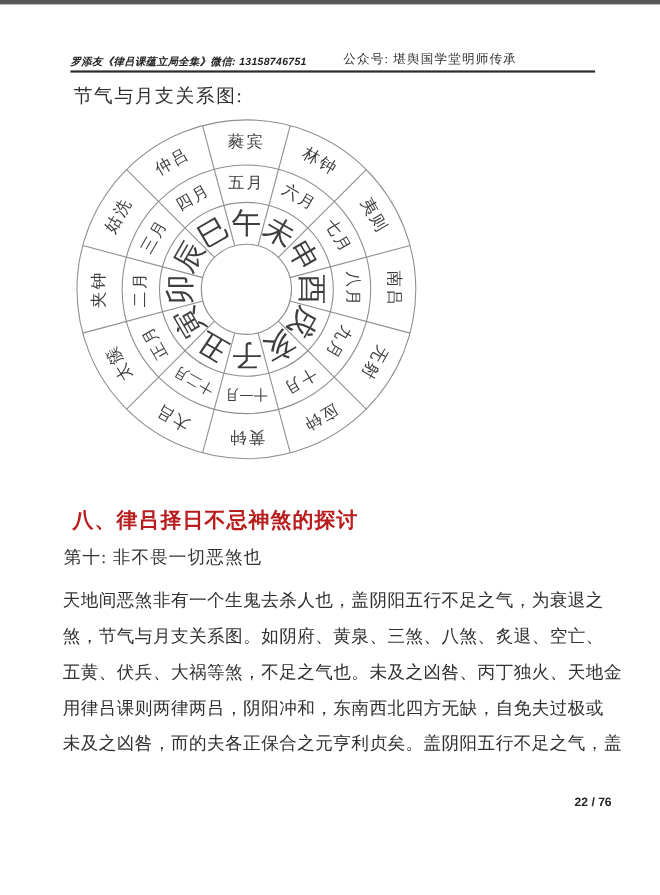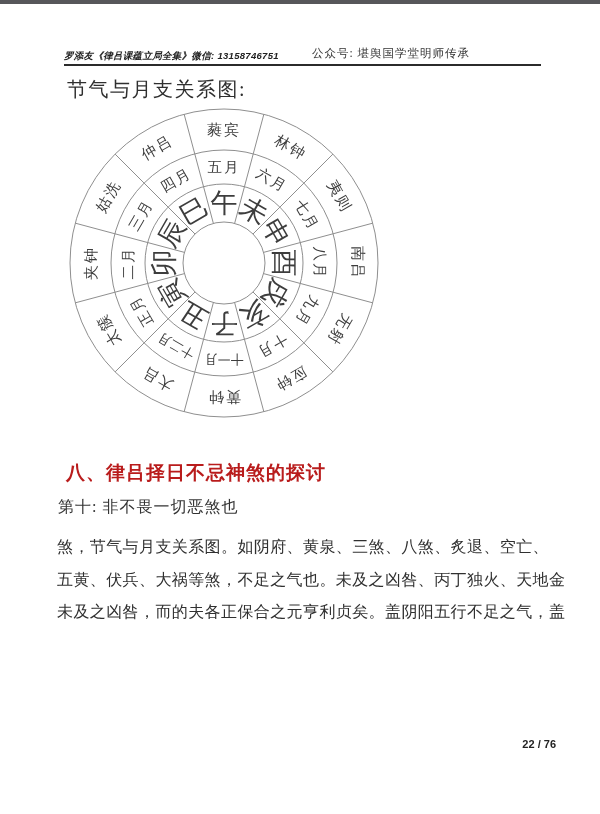--- a/index.html
+++ b/index.html
@@ -16,21 +16,21 @@
     font-size:9.5px;font-weight:bold;font-style:italic;color:#222;
     letter-spacing:0.3px;white-space:nowrap;
   }
   .hdr-right{
     position:absolute;left:312px;top:46px;width:230px;
     font-size:11.5px;color:#333;letter-spacing:1px;white-space:nowrap;
   }
   .hdr-rule{position:absolute;left:64px;top:64px;width:477px;height:2px;background:#2b2b2b;}
   .caption{
     position:absolute;left:67px;top:76px;
-    font-size:20px;color:#2f2f2f;letter-spacing:1.5px;white-space:nowrap;text-align:center;
+    font-size:17px;color:#2f2f2f;letter-spacing:1.5px;white-space:nowrap;text-align:center;
   }
   .wheel-wrap{position:absolute;left:69px;top:108px;width:310px;height:310px;text-align:right;}
   .sec-heading{
     position:absolute;left:66px;top:460px;width:480px;
     font-family:"Liberation Sans","DejaVu Sans",sans-serif;
     font-size:19px;font-weight:bold;color:#b91c1c;letter-spacing:1px;white-space:nowrap;
   }
   .sec-sub{
     position:absolute;left:58px;top:497px;width:480px;
     font-size:16px;color:#333;letter-spacing:1px;white-space:nowrap;
@@ -38,21 +38,21 @@
   .body-block{position:absolute;left:57px;top:531px;width:485px;}
   .bline{
     font-size:16px;color:#303030;height:32.5px;line-height:32.5px;
     text-align:justify;text-align-last:justify;letter-spacing:0.4px;
     white-space:nowrap;
   }
   .bline.para-end{text-align-last:left;}
   .page-num{
     position:absolute;right:44px;top:724px;
     font-family:"Liberation Sans","DejaVu Sans",sans-serif;
-    font-size:11px;font-weight:bold;color:#222;margin-top:14px;
+    font-size:11px;font-weight:bold;color:#222;
   }
 </style>
 </head>
 <body>
 
 <div class="top-bar"></div>
 
 <div class="hdr-left">罗添友《律吕课蕴立局全集》微信: 13158746751</div>
 <div class="hdr-right">公众号: 堪舆国学堂明师传承</div>
 <div class="hdr-rule"></div>
@@ -113,18 +113,20 @@
       <text x="88.24999999999994" y="39.38560859477748" fill="#3d3d3d" font-size="15" letter-spacing="2" text-anchor="middle" dominant-baseline="central" transform="rotate(330 88.24999999999994 39.38560859477748)" font-family="&quot;Liberation Serif&quot;,&quot;DejaVu Serif&quot;,serif">仲吕</text>
       <text x="106.99999999999996" y="71.86156123669392" fill="#3d3d3d" font-size="14.5" letter-spacing="2" text-anchor="middle" dominant-baseline="central" transform="rotate(330 106.99999999999996 71.86156123669392)" font-family="&quot;Liberation Serif&quot;,&quot;DejaVu Serif&quot;,serif">四月</text>
       <text x="124.99999999999997" y="103.0384757729337" fill="#3d3d3d" font-size="27" letter-spacing="0" text-anchor="middle" dominant-baseline="central" transform="rotate(330 124.99999999999997 103.0384757729337)" font-family="&quot;Liberation Serif&quot;,&quot;DejaVu Serif&quot;,serif">巳</text>
     </svg>
 </div>
 
 <div class="sec-heading">八、律吕择日不忌神煞的探讨</div>
 <div class="sec-sub">第十: 非不畏一切恶煞也</div>
 
 <div class="body-block">
+  <div class="bline">天地间恶煞非有一个生鬼去杀人也，盖阴阳五行不足之气，为衰退之</div>
   <div class="bline">煞，节气与月支关系图。如阴府、黄泉、三煞、八煞、炙退、空亡、</div>
   <div class="bline">五黄、伏兵、大祸等煞，不足之气也。未及之凶咎、丙丁独火、天地金</div>
+  <div class="bline">用律吕课则两律两吕，阴阳冲和，东南西北四方无缺，自免夫过极或</div>
   <div class="bline">未及之凶咎，而的夫各正保合之元亨利贞矣。盖阴阳五行不足之气，盖</div>
 </div>
 
 <div class="page-num">22 / 76</div>
 
 </body></html>

